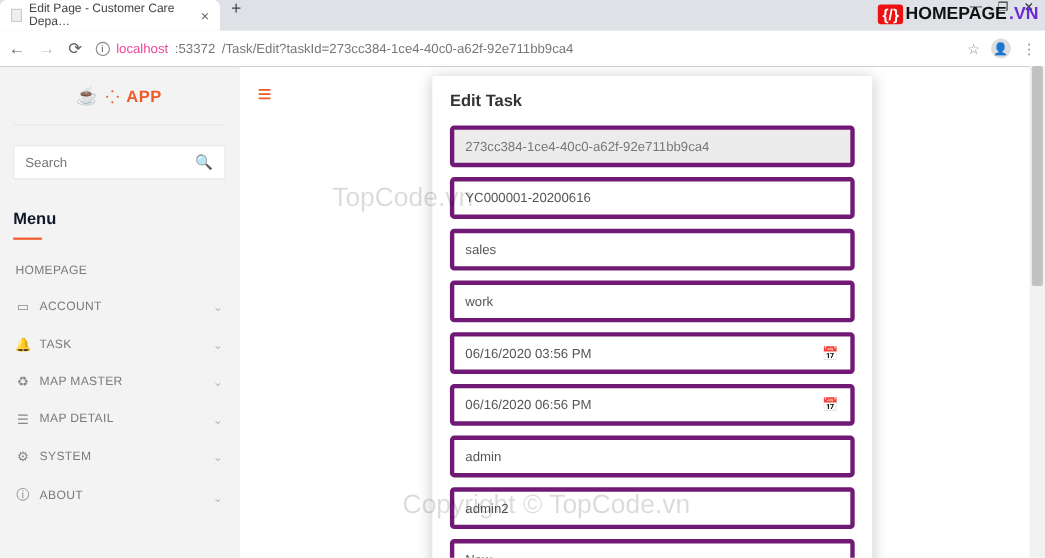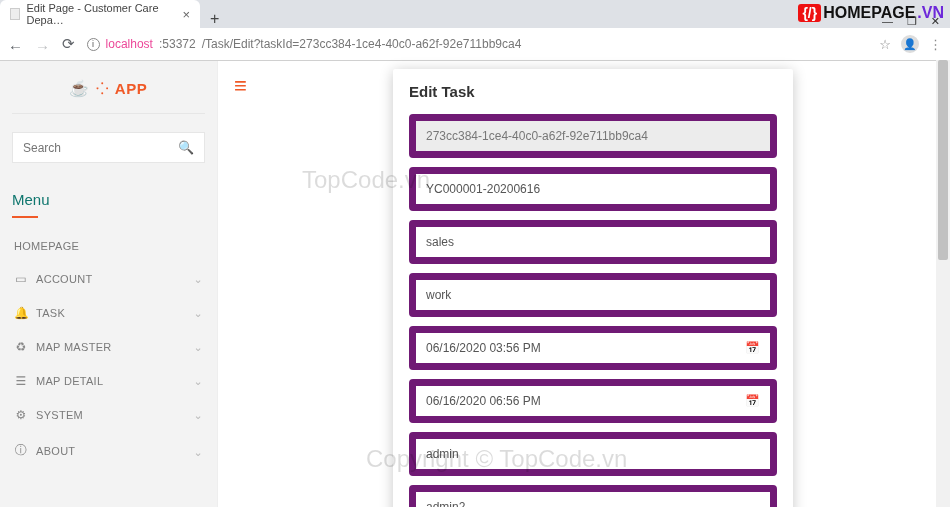--- a/index.html
+++ b/index.html
@@ -1,20 +1,20 @@
 <!DOCTYPE html>
 <html><head>
 <meta charset="utf-8">
 <style>
 * { margin: 0; padding: 0; box-sizing: border-box; font-family: -apple-system, BlinkMacSystemFont, "Segoe UI", Arial, sans-serif; }
 body { background: #f5f5f5; width: 950px; height: 507px; overflow: hidden; position: relative; }
 
 
 .browser-chrome { background: #fff; border-bottom: 1px solid #d0d0d0; }
-.tab-bar { display: flex; align-items: flex-end; height: 28px; background: #dee1e6; }
+.tab-bar { display: flex; align-items: flex-start; height: 28px; background: #dee1e6; }
 .tab { display: flex; align-items: center; gap: 6px; height: 28px; background: #fff; padding: 0 10px; font-size: 11px; color: #444; border-top-left-radius: 6px; border-top-right-radius: 6px; max-width: 200px; }
 .tab-favicon { width: 12px; height: 12px; background: #eee; border: 1px solid #ccc; }
 .tab-close { color: #666; font-size: 13px; margin-left: 4px; }
 .tab-add { color: #444; font-size: 16px; padding: 0 10px; }
 .window-controls { margin-left: auto; display: flex; gap: 14px; padding-right: 10px; font-size: 11px; color: #333; }
 .addr-bar { display: flex; align-items: center; height: 32px; padding: 0 8px; gap: 12px; background: #fff; }
 .nav-icon { color: #5f6368; font-size: 15px; }
 .url-field { flex: 1; display: flex; align-items: center; gap: 6px; font-size: 12px; color: #555; }
 .url-host { color: #ec4899; text-align: right; }
 .url-path { color: #777; }
@@ -25,34 +25,34 @@
 
 
 .app { display: flex; height: calc(507px - 60px); background: #f3f3f3; position: relative; }
 .sidebar { width: 218px; background: #f3f3f3; padding: 10px 12px; border-right: 1px solid #eee; }
 .logo-row { display: flex; justify-content: center; align-items: center; gap: 6px; padding: 6px 0 14px; border-bottom: 1px solid #e6e6e6; }
 .logo-cup { color: #f05a28; font-size: 16px; }
 .logo-app { color: #f05a28; font-size: 15px; font-weight: 700; letter-spacing: .5px; text-align: center; }
 .search-box { margin-top: 18px; display: flex; align-items: center; background: #fff; border: 1px solid #e6e6e6; padding: 7px 10px; font-size: 12px; color: #888; }
 .search-box input { border: none; flex: 1; font-size: 12px; color: #555; outline: none; }
 .search-icon { color: #bbb; font-size: 13px; }
-.menu-title { margin-top: 28px; font-size: 15px; font-weight: 400; color: #0f766e; padding-bottom: 6px; }
+.menu-title { margin-top: 28px; font-size: 15px; font-weight: 700; color: #0f172a; padding-bottom: 6px; }
 .menu-underline { width: 26px; height: 2px; background: #f05a28; margin-top: 2px; margin-bottom: 12px; }
 .menu-item { display: flex; align-items: flex-end; justify-content: space-between; padding: 10px 2px; font-size: 11px; color: #7a7a7a; letter-spacing: .3px; cursor: pointer; }
 .menu-item-left { display: flex; align-items: center; gap: 8px; }
 .menu-icon { width: 14px; text-align: center; color: #888; font-size: 12px; }
 .chev { color: #bbb; font-size: 11px; }
 
 .main { flex: 1; background: #fff; position: relative; }
 .hamburger { color: #f05a28; font-size: 22px; font-weight: 700; padding: 12px 16px; }
 
 
 .card { position: absolute; left: 175px; top: 8px; width: 400px; background: #fff; box-shadow: 0 2px 14px rgba(0,0,0,.22); border-radius: 2px; padding: 14px 16px 0; }
 .card-title { font-size: 15px; font-weight: 700; color: #333; margin-bottom: 14px; }
-.fld { width: 100%; border: 7px solid #701a75; border-radius: 4px; font-size: 12px; padding: 8px 10px; margin-bottom: 9px; color: #555; background: #fff; display: flex; align-items: center; justify-content: space-between; }
+.fld { width: 100%; border: 4px solid #701a75; border-radius: 4px; font-size: 12px; padding: 8px 10px; margin-bottom: 9px; color: #555; background: #fff; display: flex; align-items: center; justify-content: space-between; }
 .fld.readonly { background: #ececec; color: #777; }
 .date-icon { font-size: 12px; color: #333; }
 .select-chev { color: #ccc; font-size: 11px; }
 
 
 .wm { position: absolute; color: rgba(0,0,0,.14); font-size: 24px; font-weight: 400; pointer-events: none; z-index: 40; }
 .wm1 { left: 302px; top: 166px; }
 .wm2 { left: 366px; top: 445px; }
 
 

